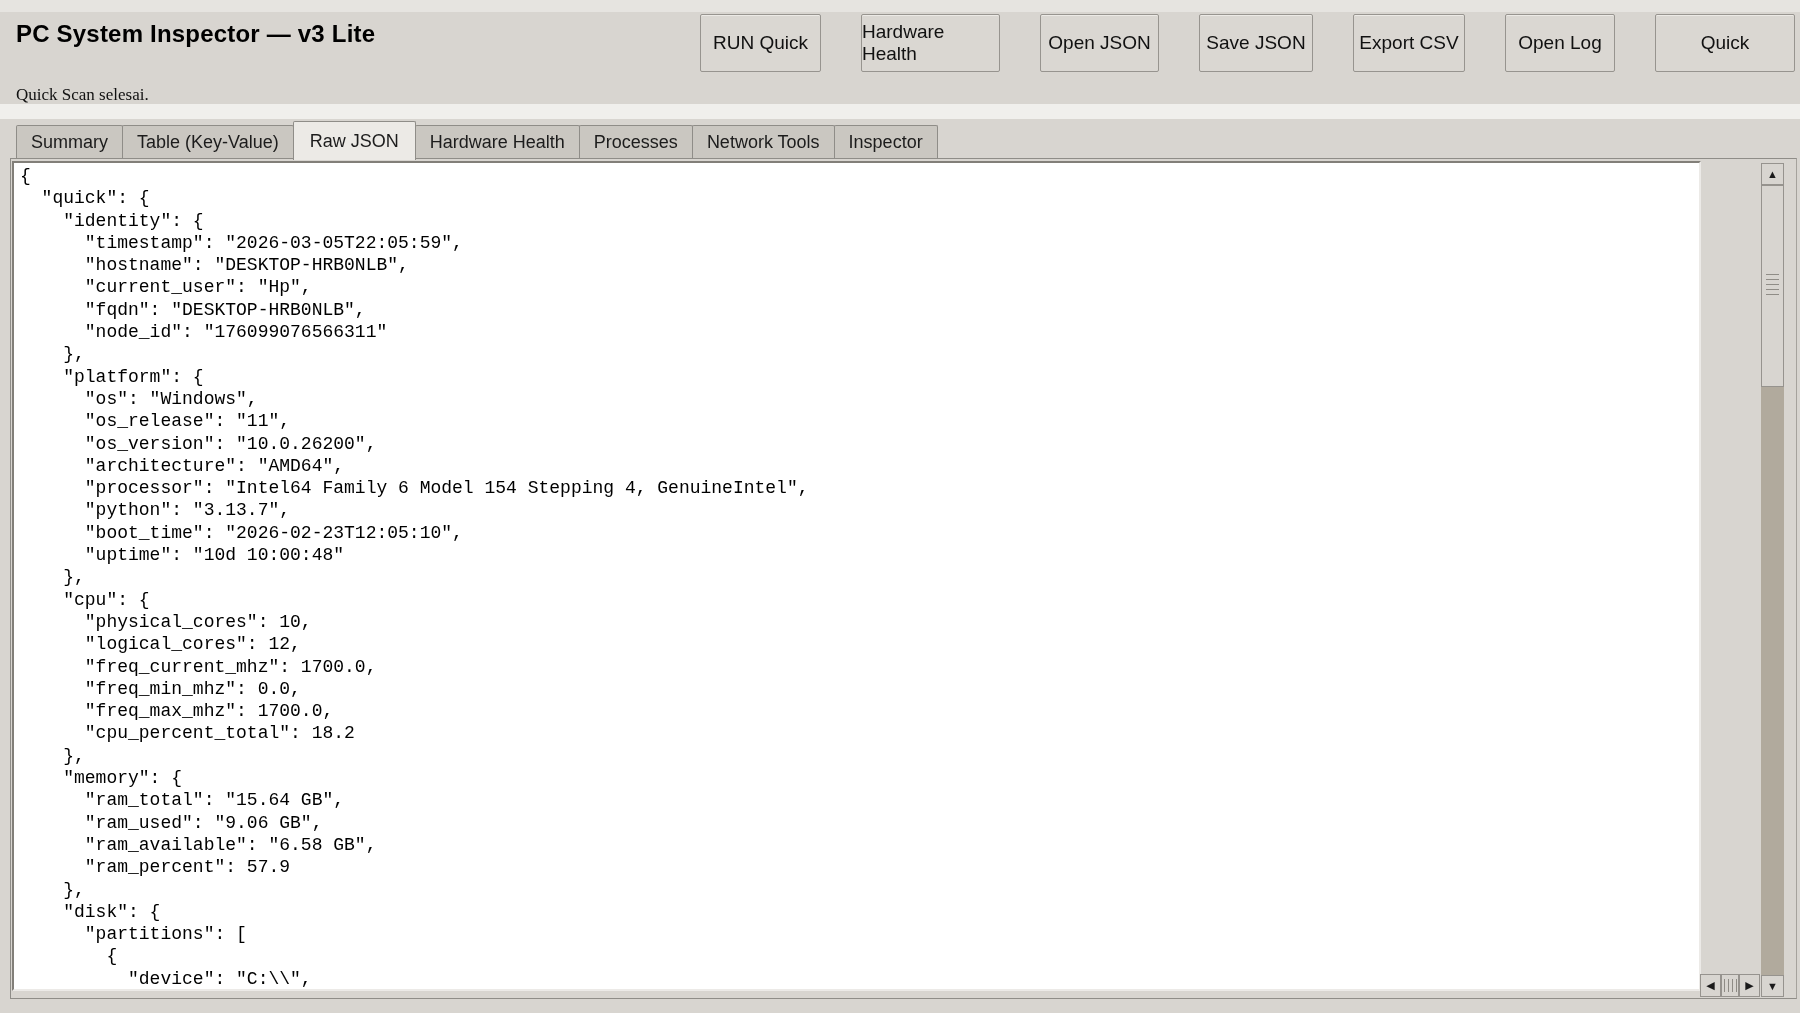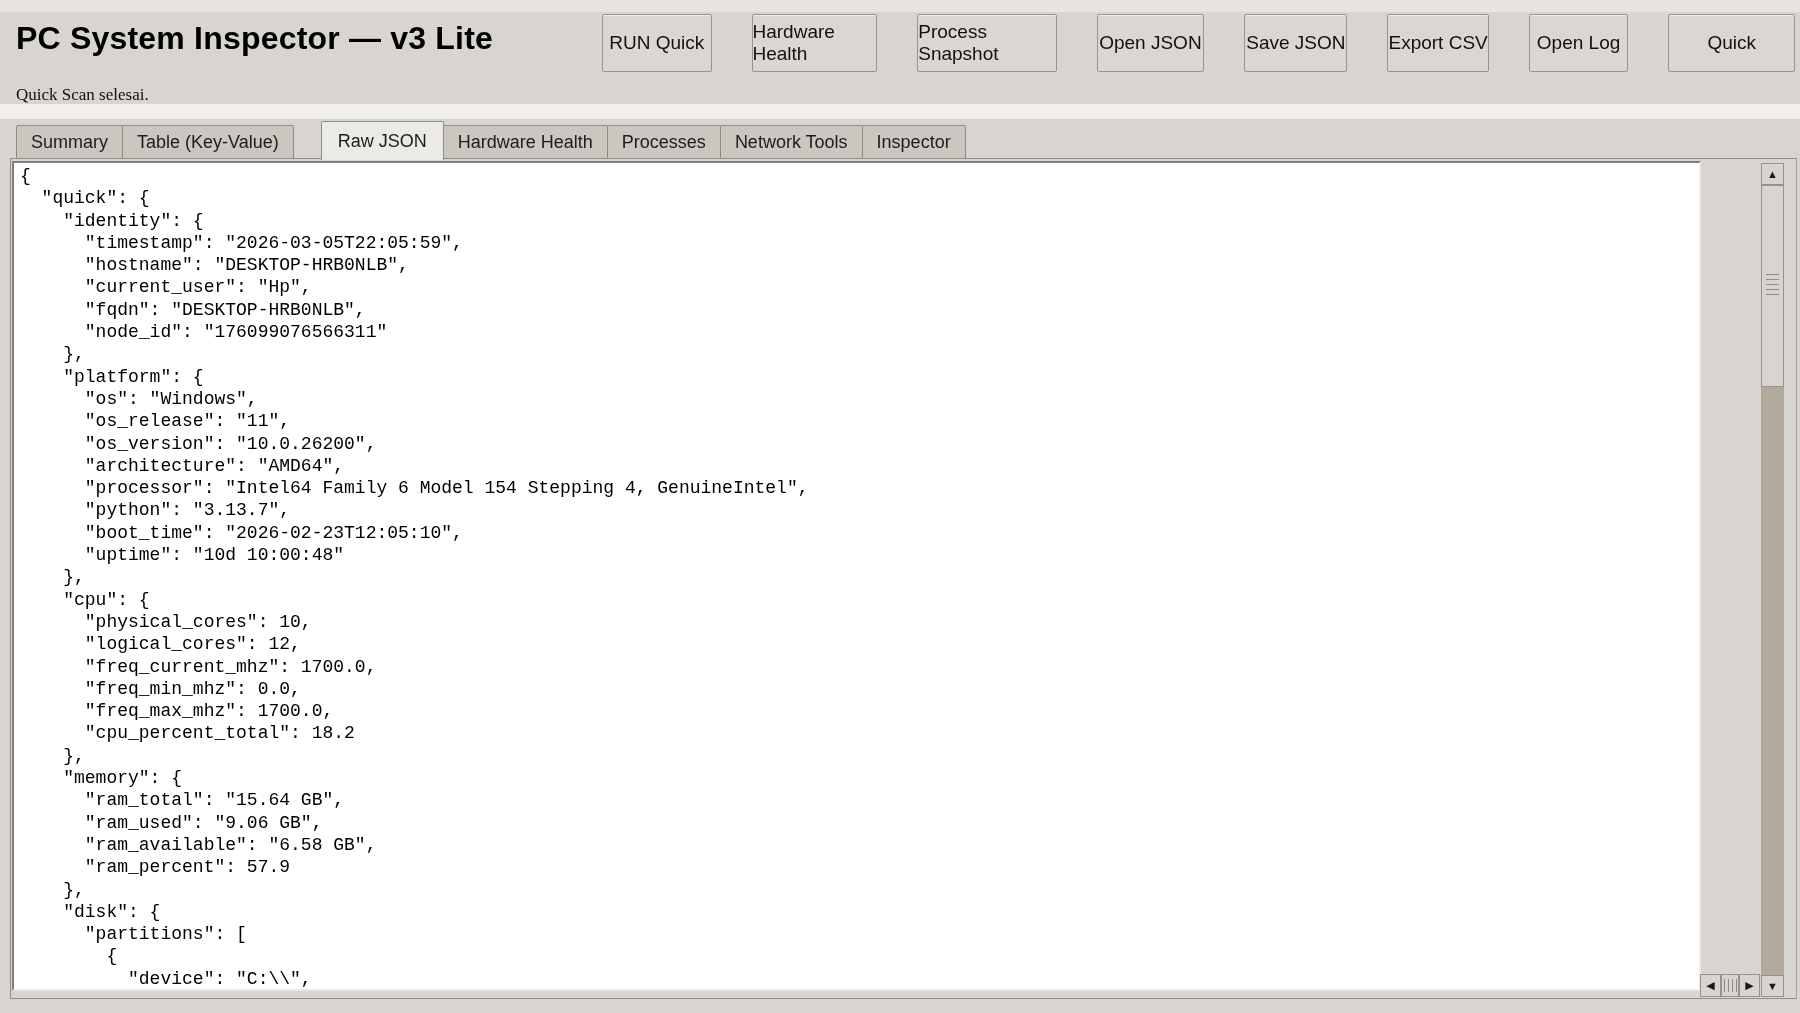--- a/index.html
+++ b/index.html
@@ -9,21 +9,21 @@
     font-family:"Liberation Sans", sans-serif;
     color:#000;
     position:relative;
   }
   .top-sheen {
     position:absolute; left:0; top:0; width:1800px; height:12px;
     background:#e6e4e0;
   }
   .app-title {
     position:absolute; left:16px; top:20px;
-    font-size:32px; font-weight:bold; letter-spacing:0.2px;
+    font-size:24px; font-weight:bold; letter-spacing:0.2px;
   }
   .toolbar {
     position:absolute; left:602px; right:5px; top:14px; height:58px;
     display:flex; justify-content:flex-end; align-items:stretch;gap:40px;
   }
   .tb-btn {
     background:#dad7d2;
     border:1px solid #97948f;
     border-radius:2px;
     font-family:"Liberation Sans", sans-serif;
@@ -60,21 +60,20 @@
     font-size:18px; color:#1c1c1c;
     border-top-left-radius:2px; border-top-right-radius:2px;
     position:relative;
   }
   .tab.active {
     background:#eceae6;
     height:39px;
     padding:0 16px;
     margin-bottom:-2px;
     z-index:4;
-    margin-left:28px;
   }
   .content-frame {
     position:absolute; left:0; top:38px; width:1787px; height:841px;
     background:#d8d5d0;
     border:1px solid #8f8d88;
     border-right-color:#a5a29c;
   }
   .text-area {
     position:absolute; left:12px; top:161px; width:1689px; height:830px;
     background:#ffffff;
@@ -139,21 +138,20 @@
 </head>
 <body>
 
 <div class="top-sheen"></div>
 
 <div class="app-title">PC System Inspector — v3 Lite</div>
 
 <div class="toolbar">
   <div class="tb-btn w-run">RUN Quick</div>
   <div class="tb-btn w-hh">Hardware Health</div>
-  <div class="tb-btn w-ps">Process Snapshot</div>
   <div class="tb-btn w-cj">Open JSON</div>
   <div class="tb-btn w-sj">Save JSON</div>
   <div class="tb-btn w-ec">Export CSV</div>
   <div class="tb-btn w-ol">Open Log</div>
   <div class="tb-btn w-exit">Quick</div>
 </div>
 
 <div class="status-text">Quick Scan selesai.</div>
 
 <div class="pre-tab-strip"></div>

